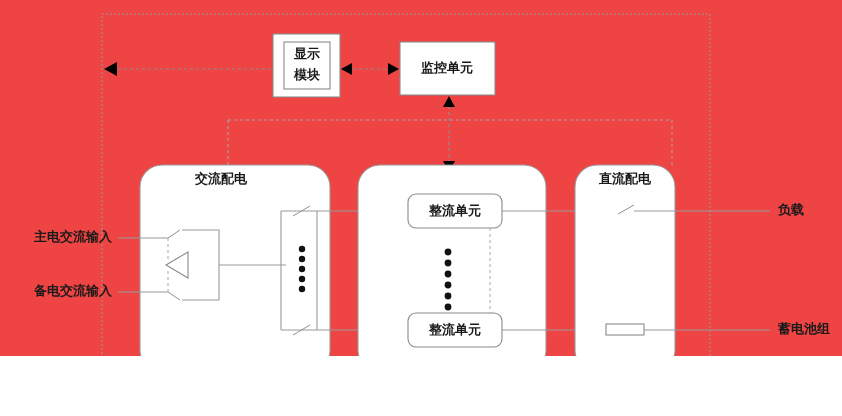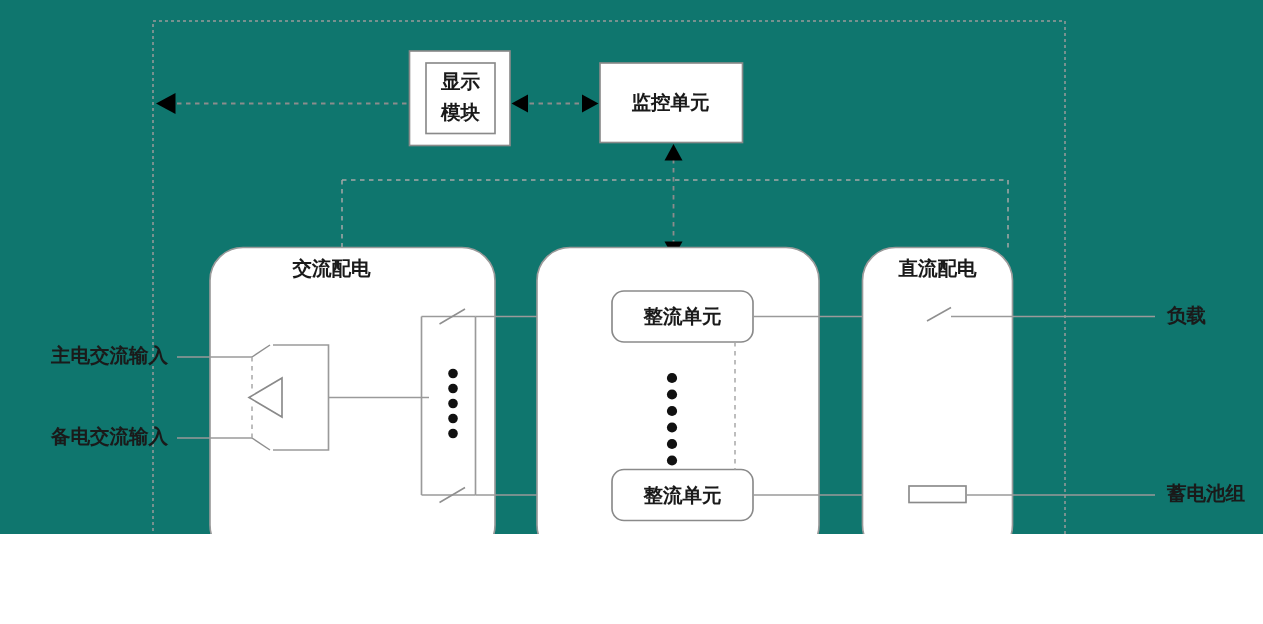--- a/index.html
+++ b/index.html
@@ -8,21 +8,21 @@
     padding: 0;
     background: #ffffff;
   }
   body {
     font-family: "Liberation Sans", "DejaVu Sans", sans-serif;
   }
   #canvas {
     position: relative;
     width: 842px;
     height: 356px;
-    background: #0f766e;
+    background: #ef4444;
     overflow: hidden;
   }
   svg#diagram {
     position: absolute;
     left: 0;
     top: 0;
     width: 842px;
     height: 416px;
     display: block;
   }

